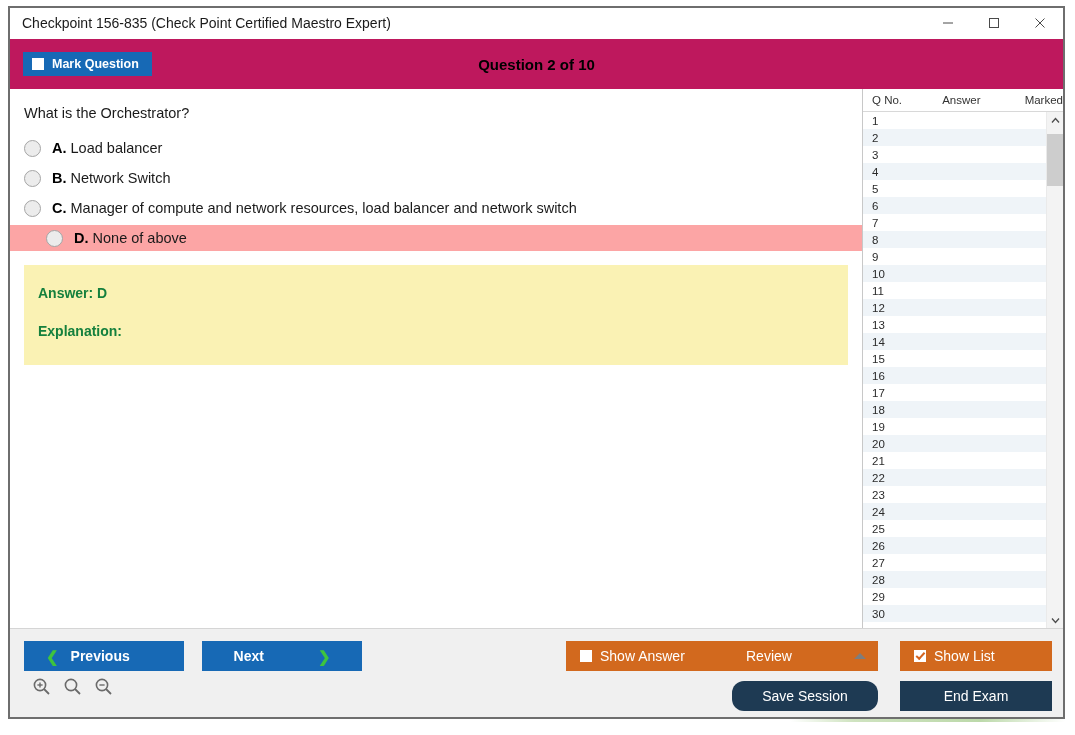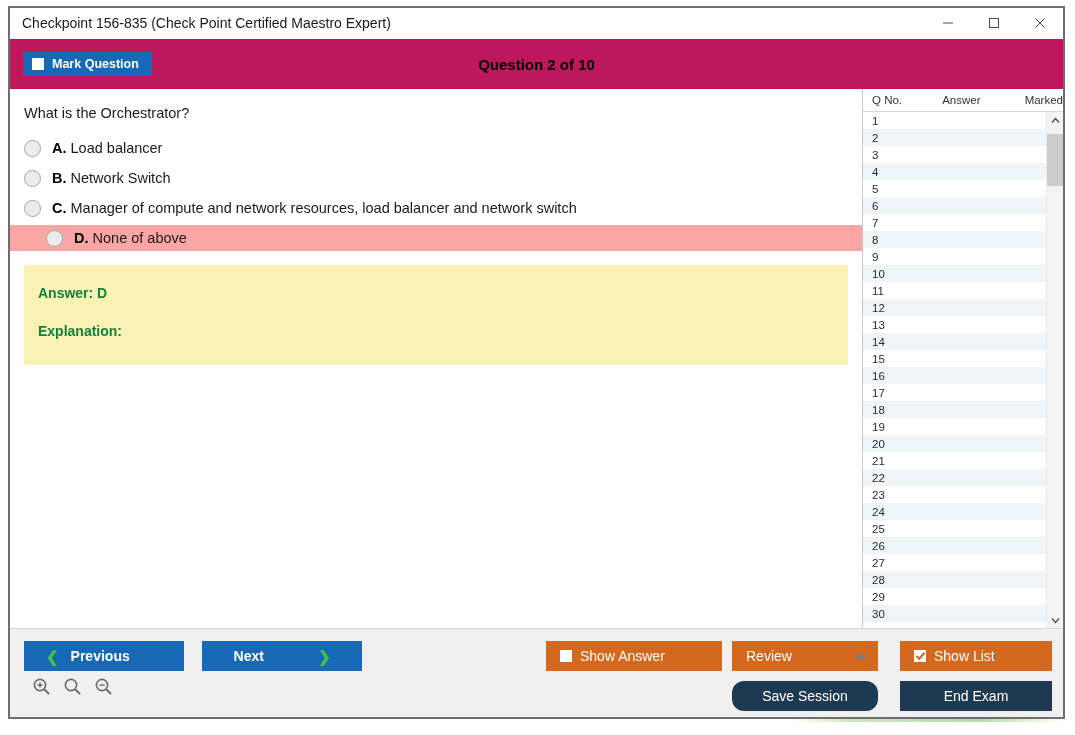--- a/index.html
+++ b/index.html
@@ -585,21 +585,21 @@
         <circle cx="8" cy="8" r="5.6" fill="none" stroke="currentColor" stroke-width="1.6"></circle>
         <line x1="12" y1="12" x2="17" y2="17" stroke="currentColor" stroke-width="1.8"></line>
       </svg>
       <svg class="zoom-ico" width="19" height="19" viewBox="0 0 19 19">
         <circle cx="8" cy="8" r="5.6" fill="none" stroke="currentColor" stroke-width="1.6"></circle>
         <line x1="12" y1="12" x2="17" y2="17" stroke="currentColor" stroke-width="1.8"></line>
         <line x1="5.4" y1="8" x2="10.6" y2="8" stroke="currentColor" stroke-width="1.4"></line>
       </svg>
     </div>
 
-    <div class="btn btn-orange" style="left:536px; top:12px; width:176px; padding-left:14px;">
+    <div class="btn btn-orange" style="left:556px; top:12px; width:176px; padding-left:14px;">
       <span class="chk"></span>
       <span>Show Answer</span>
     </div>
 
     <div class="btn btn-orange" style="left:722px; top:12px; width:146px; padding-left:14px; position:absolute;">
       <span>Review</span>
       <span class="up-arrow"></span>
     </div>
 
     <div class="btn btn-orange" style="left:890px; top:12px; width:152px; padding-left:14px;">

